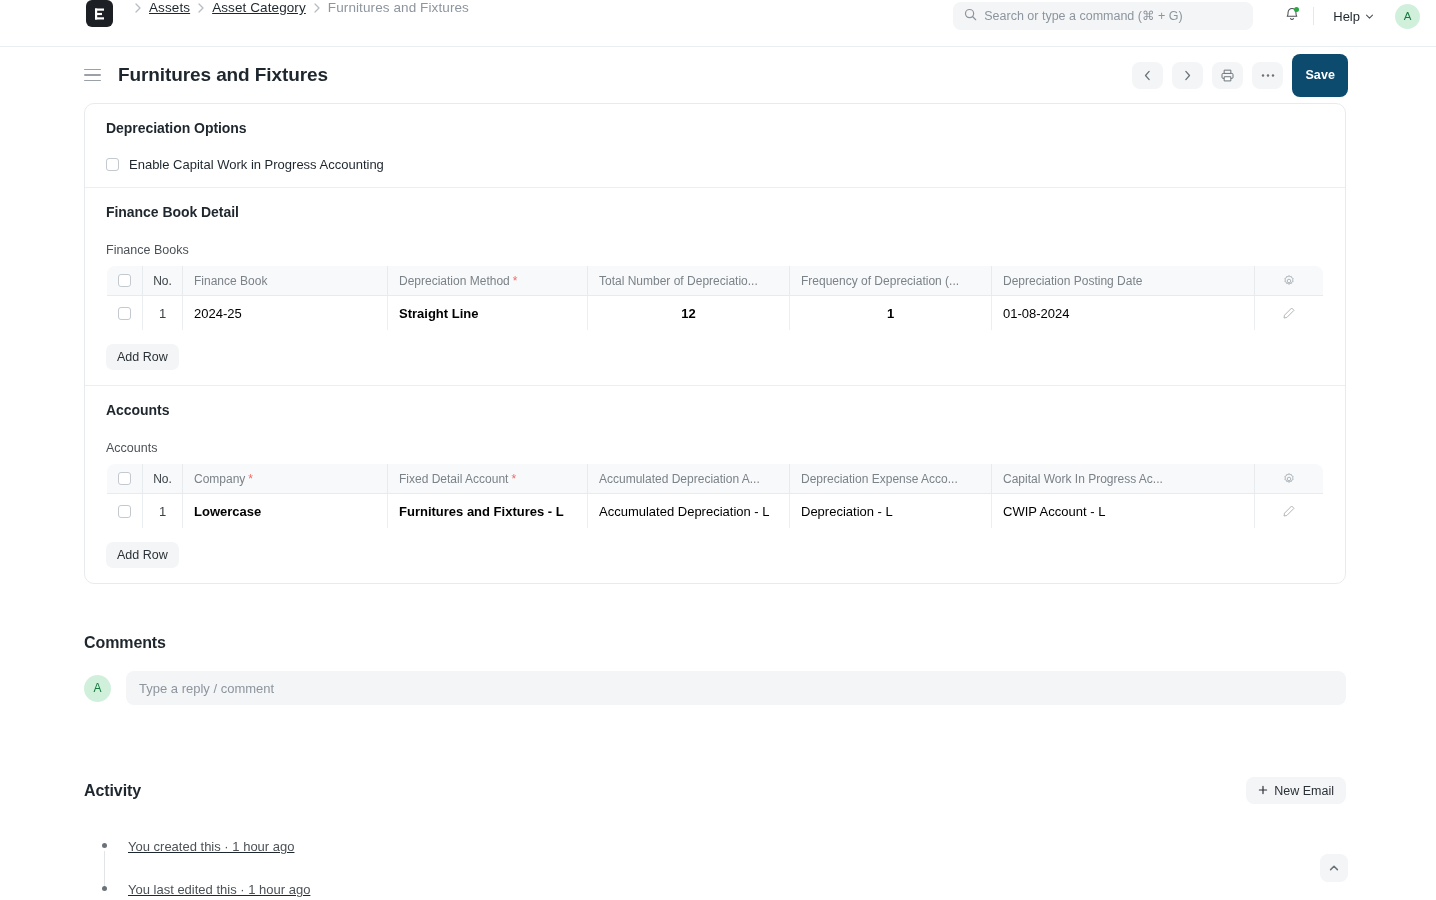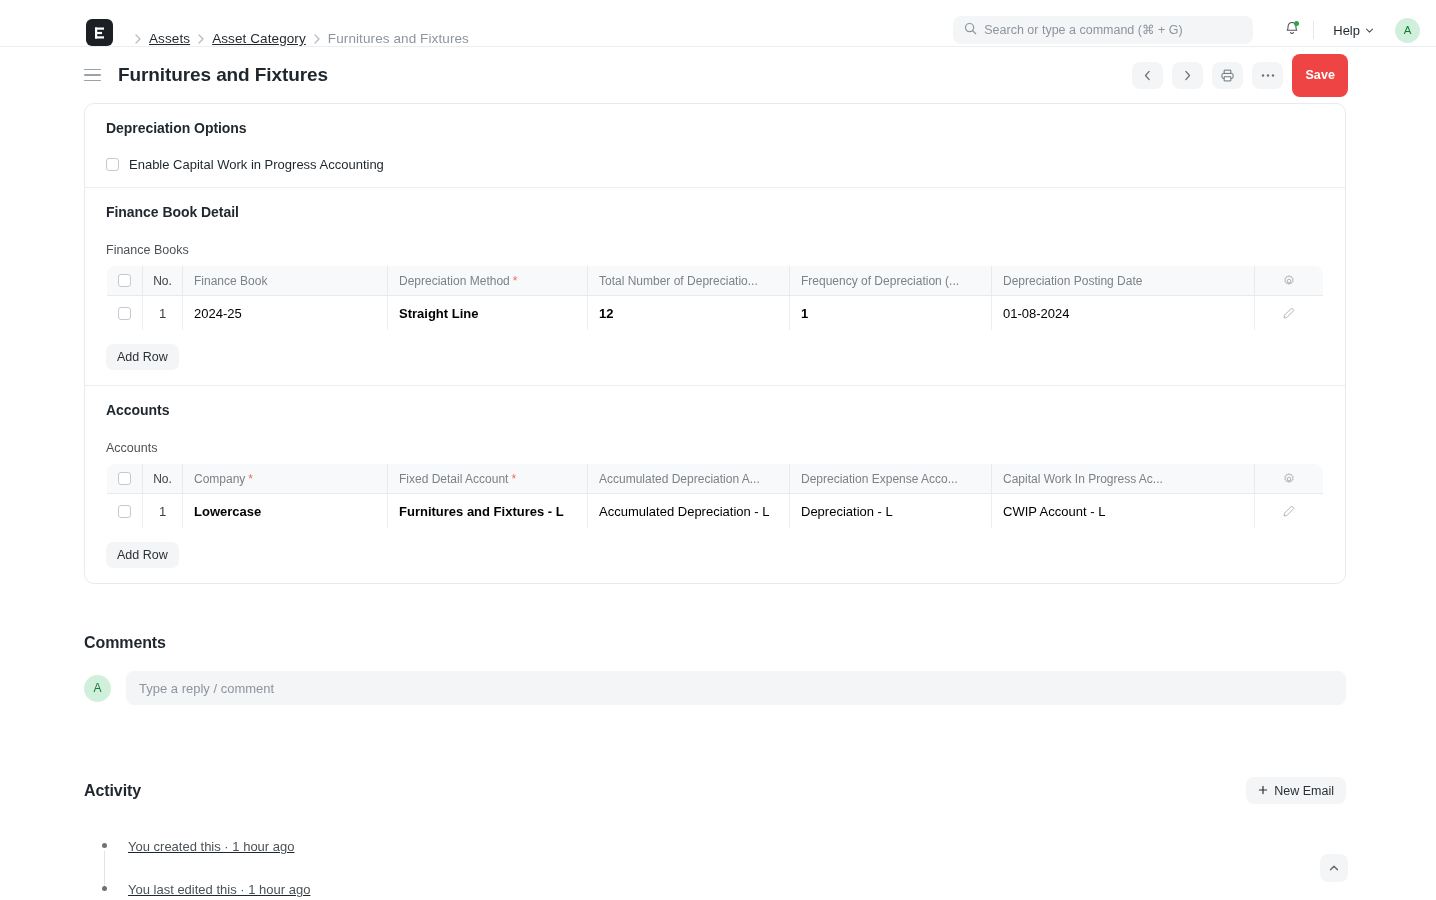--- a/index.html
+++ b/index.html
@@ -7,21 +7,21 @@
     width: 1436px; height: 900px;
     background: #ffffff;
     font-family: "Liberation Sans", sans-serif;
     color: #1f272e;
     overflow: hidden;
   }
 
   
   .navbar {
     height: 47px;
-    display: flex; align-items: flex-end;
+    display: flex; align-items: flex-start;
     padding: 0 16px 0 86px;
     border-bottom: 1px solid #ebeef0;
     background: #fff;
     position: relative;
   }
   .logo {
     width: 27px; height: 27px;
     background: #1c1f23;
     border-radius: 6px;
     display: flex; align-items: center; justify-content: center;
@@ -92,21 +92,21 @@
   .ham span:nth-child(3){ width:17px; }
   .page-title { font-size: 19px; font-weight: 700; letter-spacing: -.1px; }
   .head-actions { margin-left: auto; display: flex; align-items: center; gap: 9px; }
   .icon-btn {
     width: 31px; height: 27px; border-radius: 8px; background: #f4f5f6;
     display: flex; align-items: center; justify-content: center;
     cursor: pointer; border: 0; color: #6b7379;
   }
   .btn-save {
     height: 43px; padding: 0 13px; border-radius: 8px;
-    background: #ef4444; color: #fff; border: 0;
+    background: #0c4a6e; color: #fff; border: 0;
     font-family: inherit; font-size: 12.5px; font-weight: 600;
     cursor: pointer; letter-spacing: .1px;
   }
 
   
   .wrap { padding: 0 90px 16px 84px; }
   .card {
     border: 1px solid #e8ebed; border-radius: 10px; background: #fff;
     overflow: hidden;
   }
@@ -141,21 +141,21 @@
     height: 35px; font-size: 13px; color: #000000;
     padding: 0 11px; border-right: 1px solid #eceff1;
     white-space: nowrap; overflow: hidden; text-overflow: ellipsis;
     background: #fff;
   }
   table.dt tbody td:last-child { border-right: 0; }
   .col-chk { width: 36px; text-align: center !important; padding: 0 !important; }
   .col-no  { width: 40px; text-align: center !important; padding: 0 !important;
              color: #3c4247 !important; }
   .col-gear{ width: 69px; text-align: center !important; padding: 0 !important; }
-  .num { text-align: left; font-weight: 700; }
+  .num { text-align: center; font-weight: 700; }
   .bold { font-weight: 700; }
   .req { color: #f06b6b; margin-left: 3px; }
   .chk-c { display: flex; align-items: center; justify-content: center; }
   .gear, .pencil { display:flex; align-items:center; justify-content:center; color:#a9afb5; cursor:pointer; }
 
   .add-row {
     margin-top: 13px; height: 26px; padding: 0 11px;
     background: #f4f5f6; border: 0; border-radius: 7px;
     font-family: inherit; font-size: 12.5px; color: #2b3136; cursor: pointer;
   }

